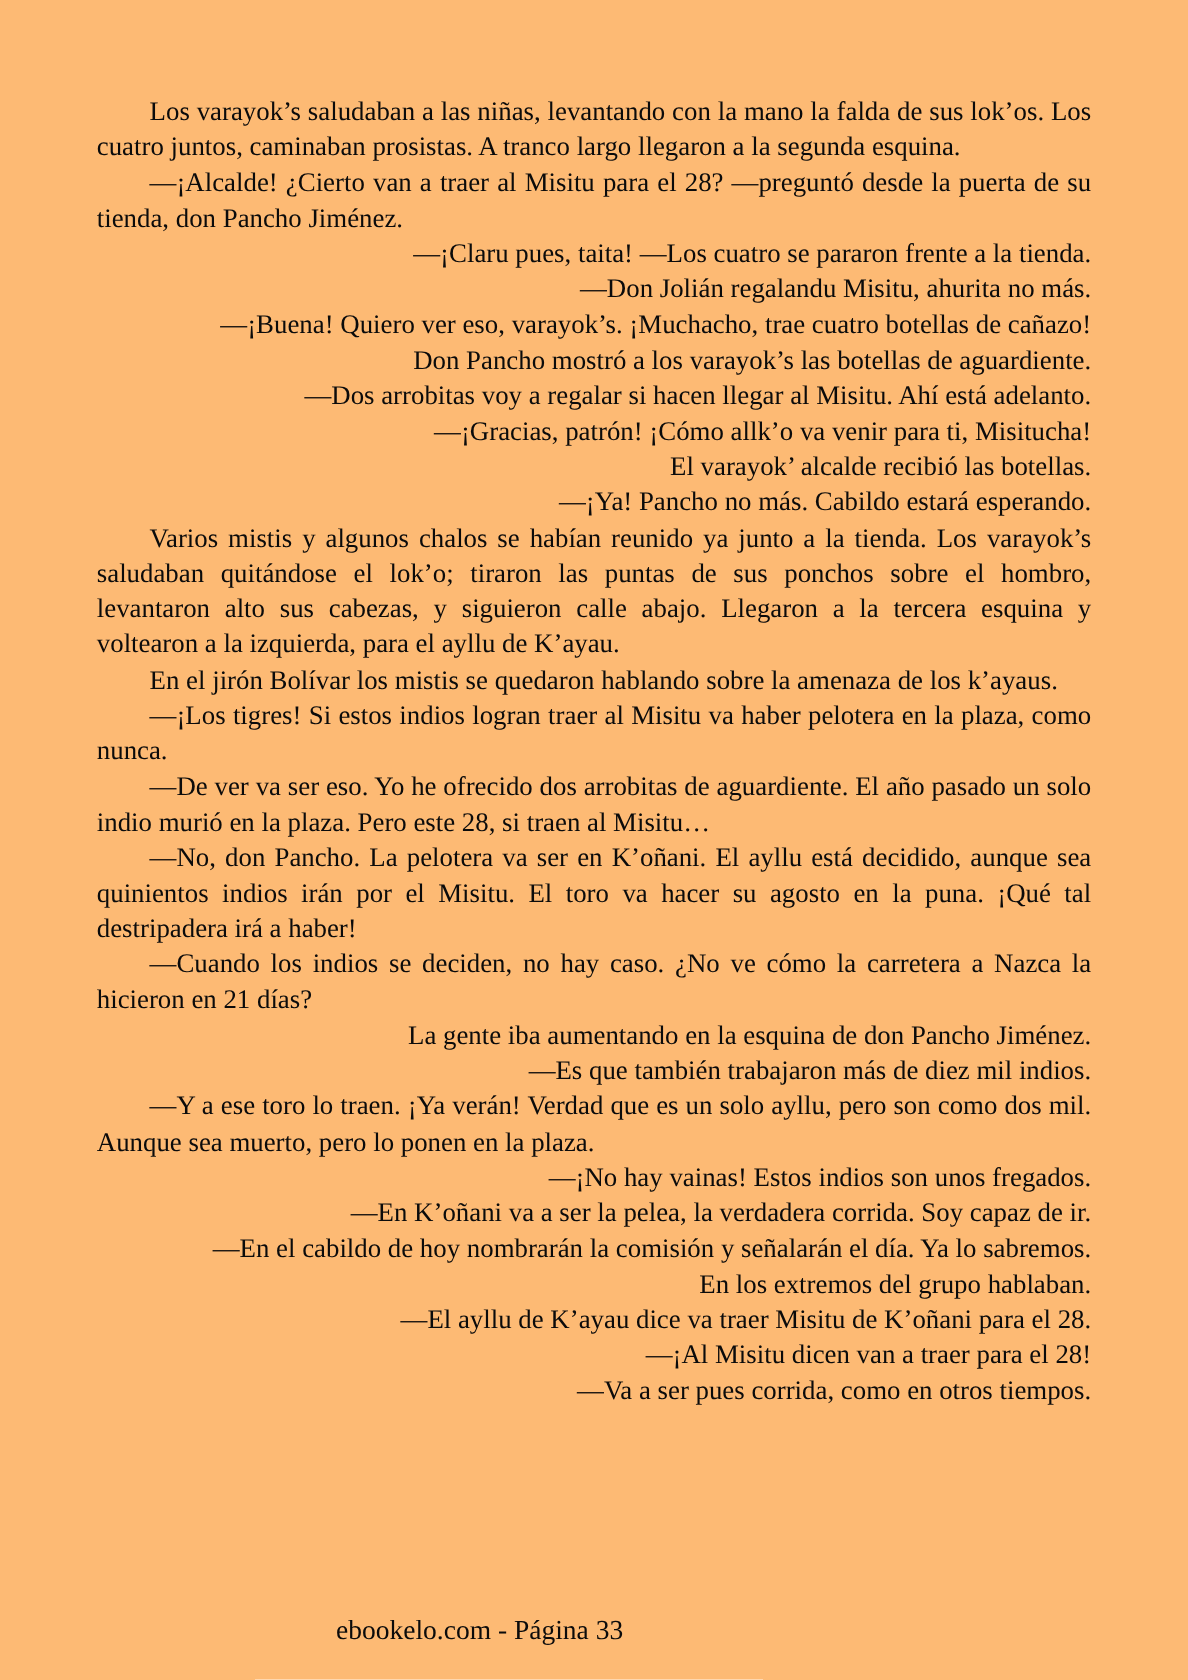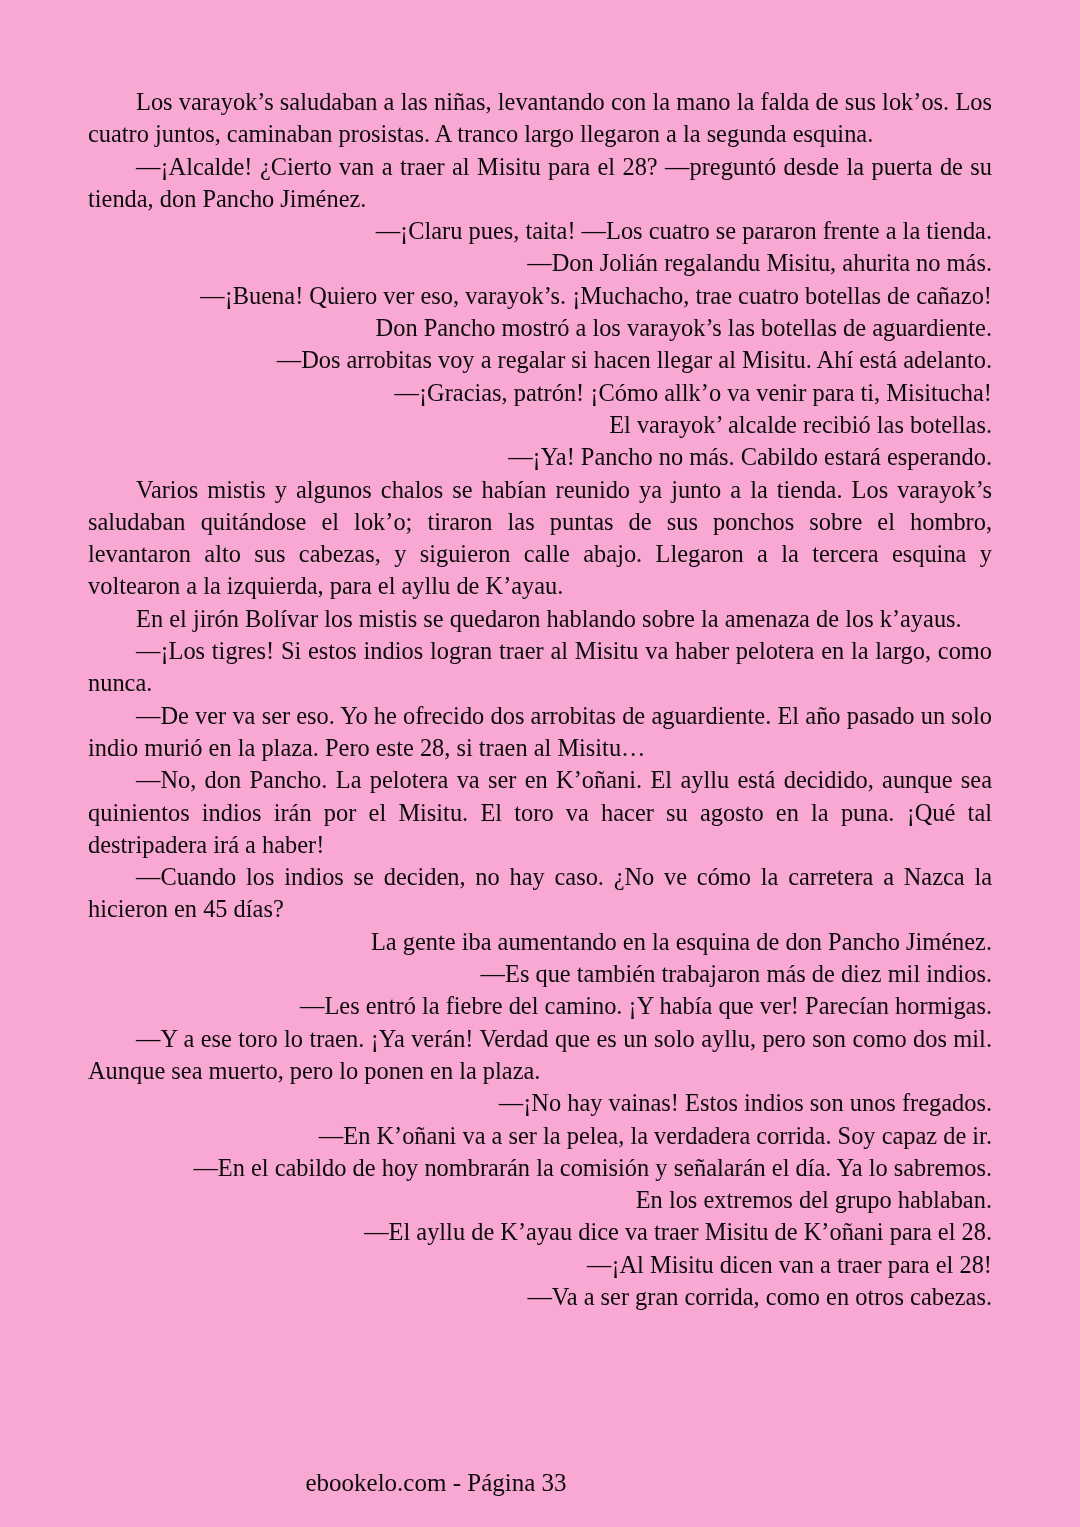--- a/index.html
+++ b/index.html
@@ -4,21 +4,21 @@
 <style>
   html, body {
     margin: 0;
     padding: 0;
     background: #ffffff;
   }
   .page {
     width: 1080px;
     height: 1527px;
     position: relative;
-    background: #f9a8d4;
+    background: #fdba74;
     box-sizing: border-box;
     font-family: "Liberation Serif", "DejaVu Serif", serif;
     color: #0b0b0b;
     overflow: hidden;
     padding-left: 20px;
   }
   .content {
     position: absolute;
     left: 88px;
     top: 86px;
@@ -60,31 +60,30 @@
     <p class="para short">—¡Claru pues, taita! —Los cuatro se pararon frente a la tienda.</p>
     <p class="para short">—Don Jolián regalandu Misitu, ahurita no más.</p>
     <p class="para short">—¡Buena! Quiero ver eso, varayok’s. ¡Muchacho, trae cuatro botellas de cañazo!</p>
     <p class="para short">Don Pancho mostró a los varayok’s las botellas de aguardiente.</p>
     <p class="para short">—Dos arrobitas voy a regalar si hacen llegar al Misitu. Ahí está adelanto.</p>
     <p class="para short">—¡Gracias, patrón! ¡Cómo allk’o va venir para ti, Misitucha!</p>
     <p class="para short">El varayok’ alcalde recibió las botellas.</p>
     <p class="para short">—¡Ya! Pancho no más. Cabildo estará esperando.</p>
     <p class="para">Varios mistis y algunos chalos se habían reunido ya junto a la tienda. Los varayok’s saludaban quitándose el lok’o; tiraron las puntas de sus ponchos sobre el hombro, levantaron alto sus cabezas, y siguieron calle abajo. Llegaron a la tercera esquina y voltearon a la izquierda, para el ayllu de K’ayau.</p>
     <p class="para">En el jirón Bolívar los mistis se quedaron hablando sobre la amenaza de los k’ayaus.</p>
-    <p class="para">—¡Los tigres! Si estos indios logran traer al Misitu va haber pelotera en la largo, como nunca.</p>
+    <p class="para">—¡Los tigres! Si estos indios logran traer al Misitu va haber pelotera en la plaza, como nunca.</p>
     <p class="para">—De ver va ser eso. Yo he ofrecido dos arrobitas de aguardiente. El año pasado un solo indio murió en la plaza. Pero este 28, si traen al Misitu…</p>
     <p class="para">—No, don Pancho. La pelotera va ser en K’oñani. El ayllu está decidido, aunque sea quinientos indios irán por el Misitu. El toro va hacer su agosto en la puna. ¡Qué tal destripadera irá a haber!</p>
-    <p class="para">—Cuando los indios se deciden, no hay caso. ¿No ve cómo la carretera a Nazca la hicieron en 45 días?</p>
+    <p class="para">—Cuando los indios se deciden, no hay caso. ¿No ve cómo la carretera a Nazca la hicieron en 21 días?</p>
     <p class="para short">La gente iba aumentando en la esquina de don Pancho Jiménez.</p>
     <p class="para short">—Es que también trabajaron más de diez mil indios.</p>
-    <p class="para short">—Les entró la fiebre del camino. ¡Y había que ver! Parecían hormigas.</p>
     <p class="para">—Y a ese toro lo traen. ¡Ya verán! Verdad que es un solo ayllu, pero son como dos mil. Aunque sea muerto, pero lo ponen en la plaza.</p>
     <p class="para short">—¡No hay vainas! Estos indios son unos fregados.</p>
     <p class="para short">—En K’oñani va a ser la pelea, la verdadera corrida. Soy capaz de ir.</p>
     <p class="para short">—En el cabildo de hoy nombrarán la comisión y señalarán el día. Ya lo sabremos.</p>
     <p class="para short">En los extremos del grupo hablaban.</p>
     <p class="para short">—El ayllu de K’ayau dice va traer Misitu de K’oñani para el 28.</p>
     <p class="para short">—¡Al Misitu dicen van a traer para el 28!</p>
-    <p class="para short">—Va a ser gran corrida, como en otros cabezas.</p>
+    <p class="para short">—Va a ser pues corrida, como en otros tiempos.</p>
   </div>
 
   <div class="footer">ebookelo.com - Página 33</div>
 </div>
 
 </body></html>

